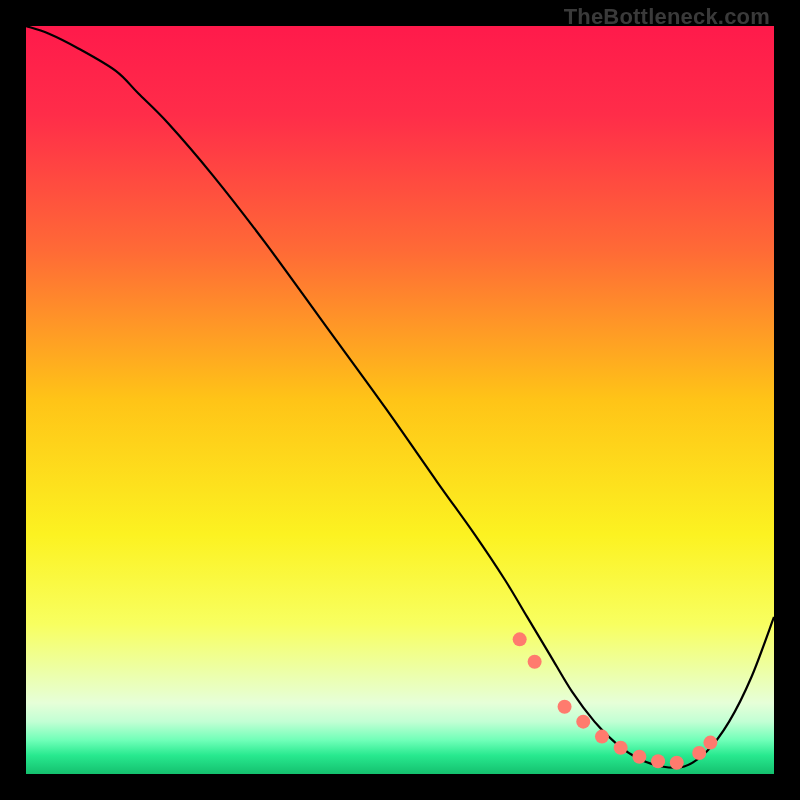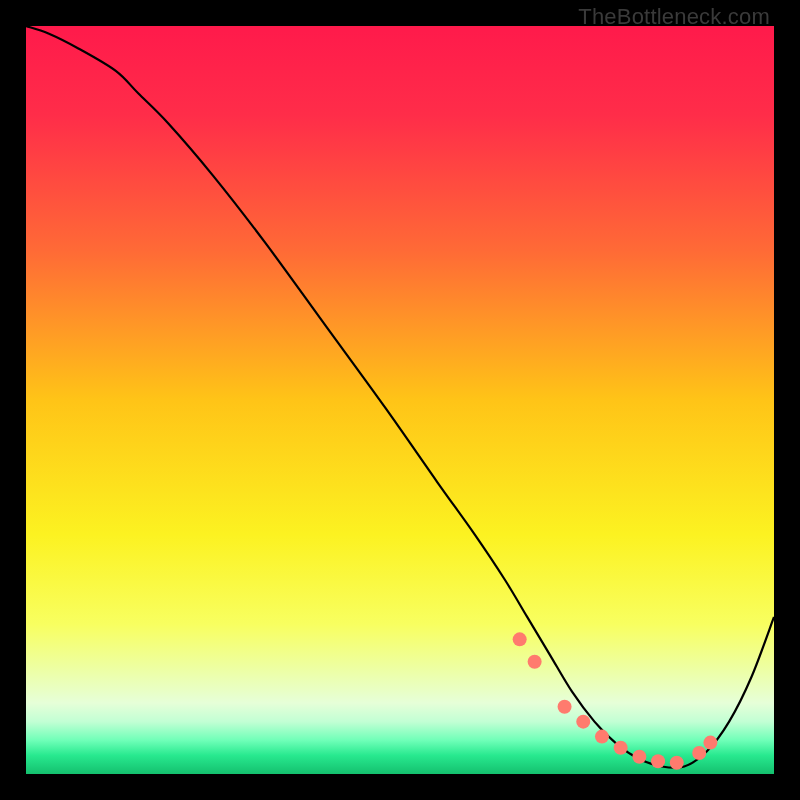--- a/index.html
+++ b/index.html
@@ -25,21 +25,21 @@
     top: 0;
     width: 748px;
     height: 748px;
   }
   .watermark {
     position: absolute;
     top: 4px;
     right: 30px;
     color: #3a3a3a;
     font-size: 22px;
-    font-weight: 400;
+    font-weight: 700;
     letter-spacing: 0.2px;
     user-select: none;
   }
   svg {
     display: block;
   }
 </style>
 </head>
 <body>
 

